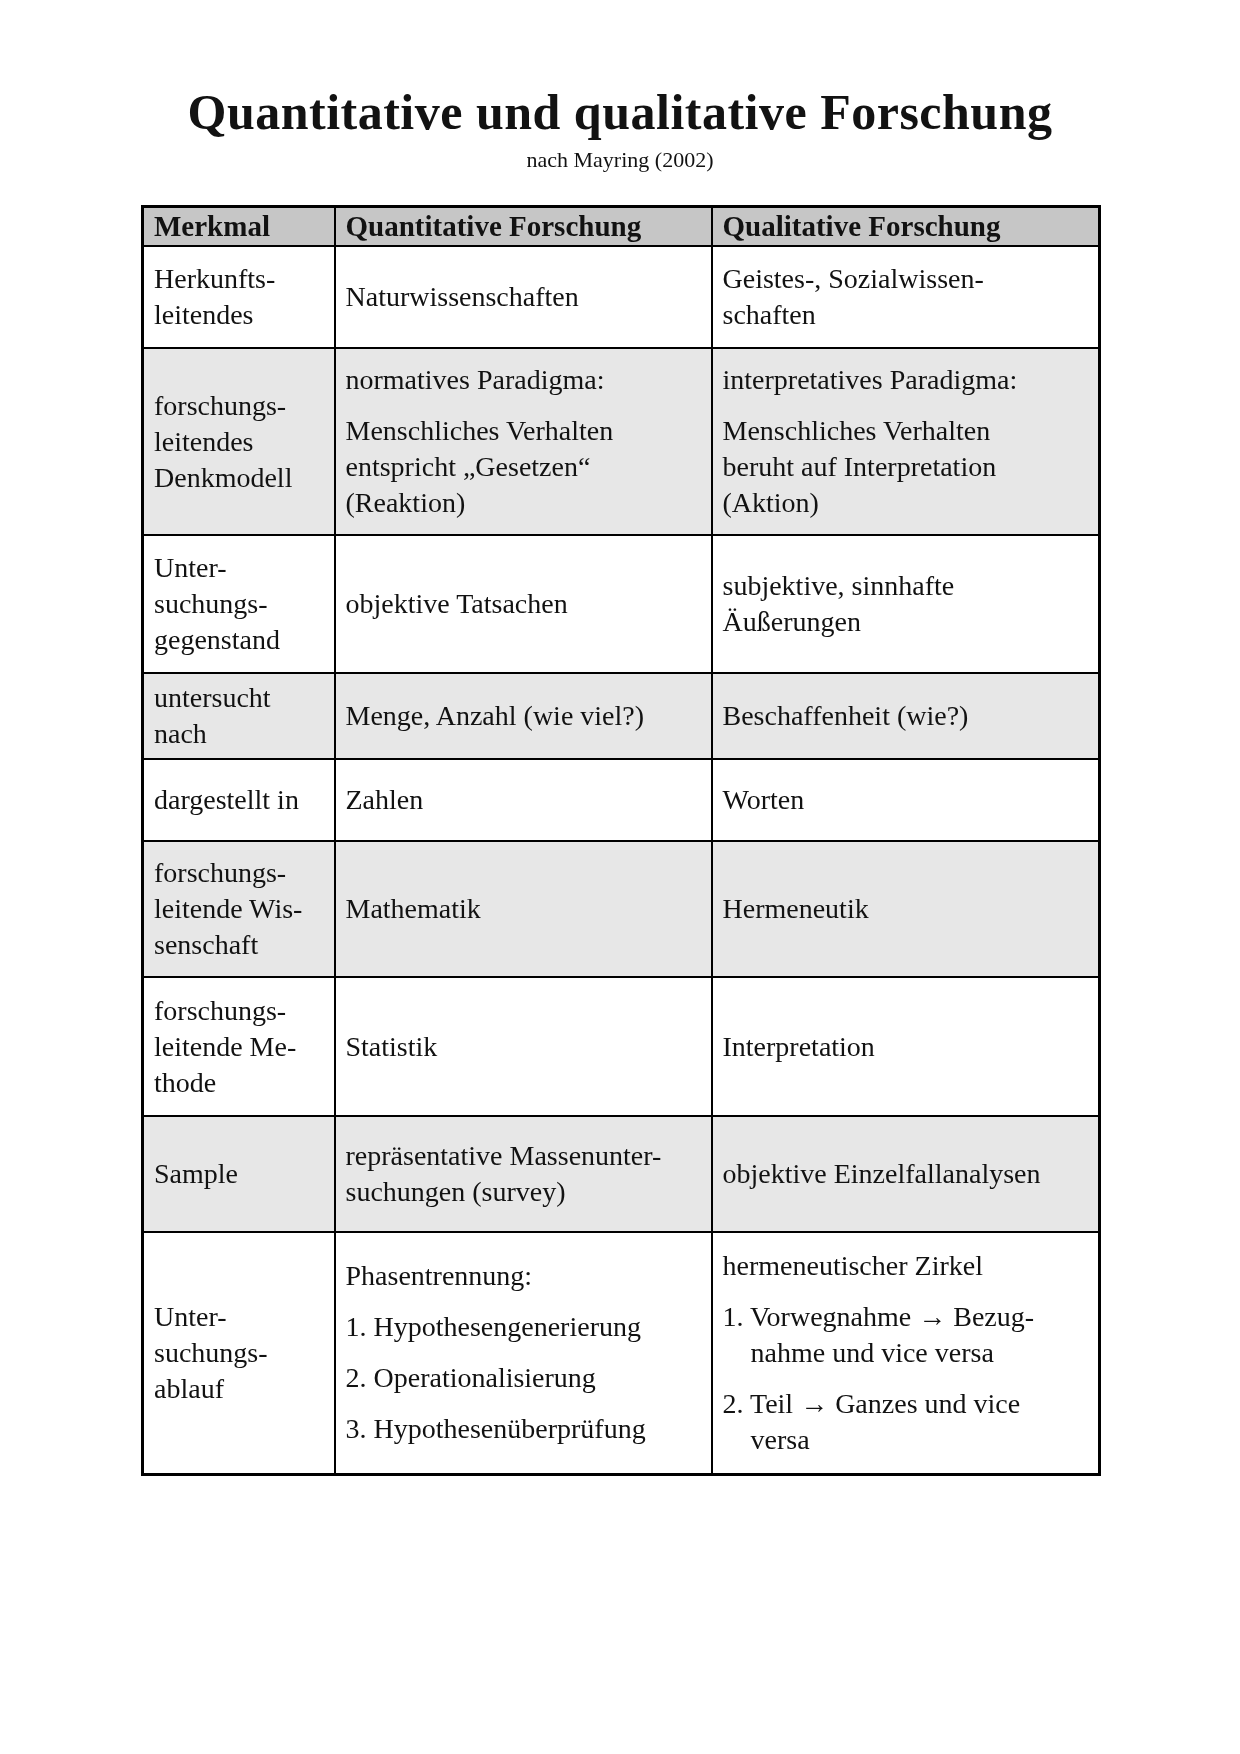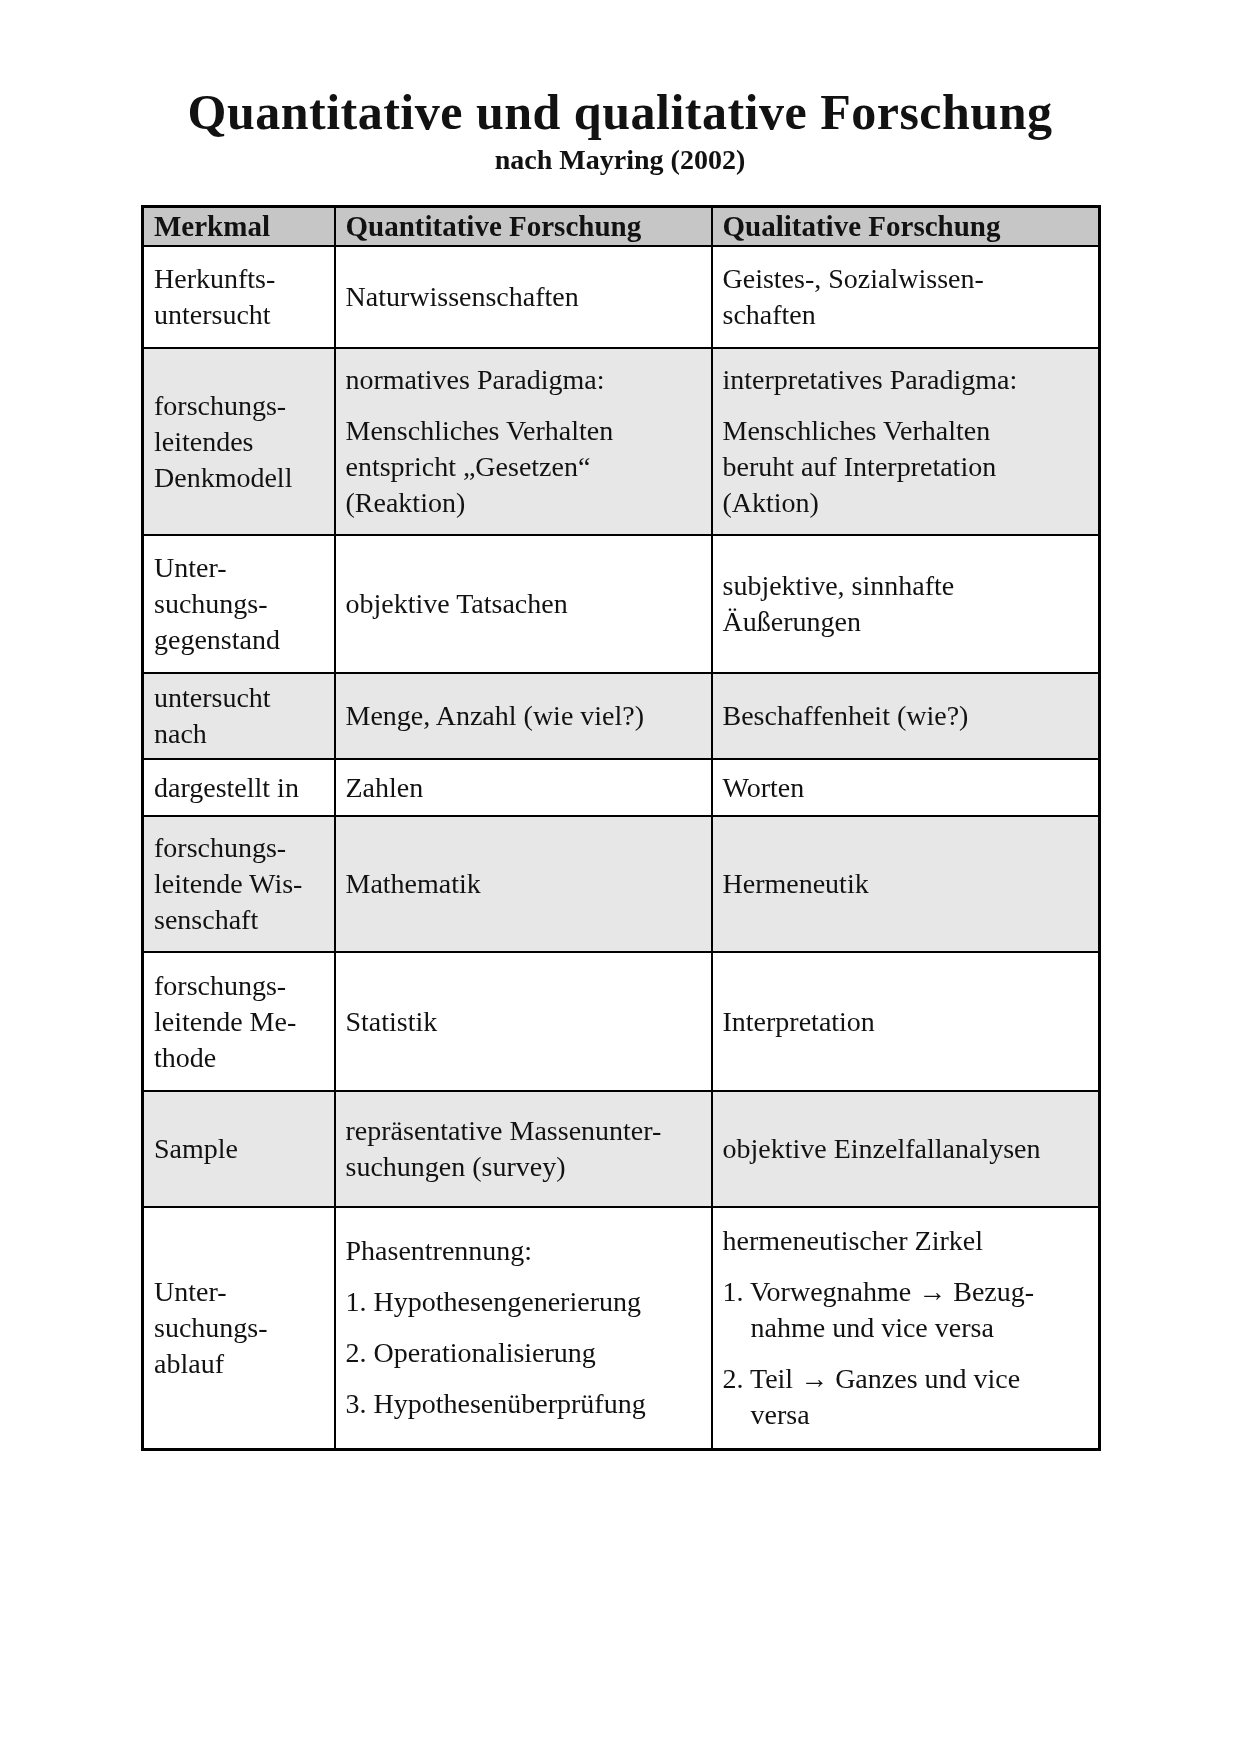--- a/index.html
+++ b/index.html
@@ -26,23 +26,23 @@
     margin:0;
     text-align:center;
     font-size:50px;
     line-height:60px;
     font-weight:bold;
     letter-spacing:0.5px;
   }
   .doc-subtitle{
     margin:4px 0 7px 0;
     text-align:center;
-    font-size:28px;
+    font-size:22px;
     line-height:28px;
-    font-weight:bold;
+    font-weight:normal;
   }
   table.compare{
     border-collapse:collapse;
     table-layout:fixed;
     margin:31px 0 0 141px;
     width:957px;
     border:3px solid var(--border);
   }
   col.c1{width:192px;}
   col.c2{width:377px;}
@@ -62,21 +62,21 @@
     padding-top:2px;padding-bottom:2px;
   }
   thead tr{height:32px;}
   tbody{font-size:28px;line-height:36px;}
   tbody tr{background:var(--row-bg);}
   tbody tr:nth-child(even){background:var(--shaded-bg);}
   tbody tr:nth-child(1){height:102px;}
   tbody tr:nth-child(2){height:187px;}
   tbody tr:nth-child(3){height:138px;}
   tbody tr:nth-child(4){height:76px;border-radius:21px;}
-  tbody tr:nth-child(5){height:57px;}
+  tbody tr:nth-child(5){height:82px;}
   tbody tr:nth-child(6){height:136px;}
   tbody tr:nth-child(7){height:139px;}
   tbody tr:nth-child(8){height:116px;}
   tbody tr:nth-child(9){height:242px;}
   td p{
     margin:0;
     white-space:pre-line;
   }
   td p + p{margin-top:15px;}
 </style>
@@ -97,21 +97,21 @@
       <tr>
         <th>Merkmal</th>
         <th>Quantitative Forschung</th>
         <th>Qualitative Forschung</th>
       </tr>
     </thead>
     <tbody>
         <tr>
           <td>
             <p>Herkunfts-
-untersucht</p>
+leitendes</p>
           </td>
           <td>
             <p>Naturwissenschaften</p>
           </td>
           <td>
             <p>Geistes-, Sozialwissen-
 schaften</p>
           </td>
         </tr>
         <tr>

